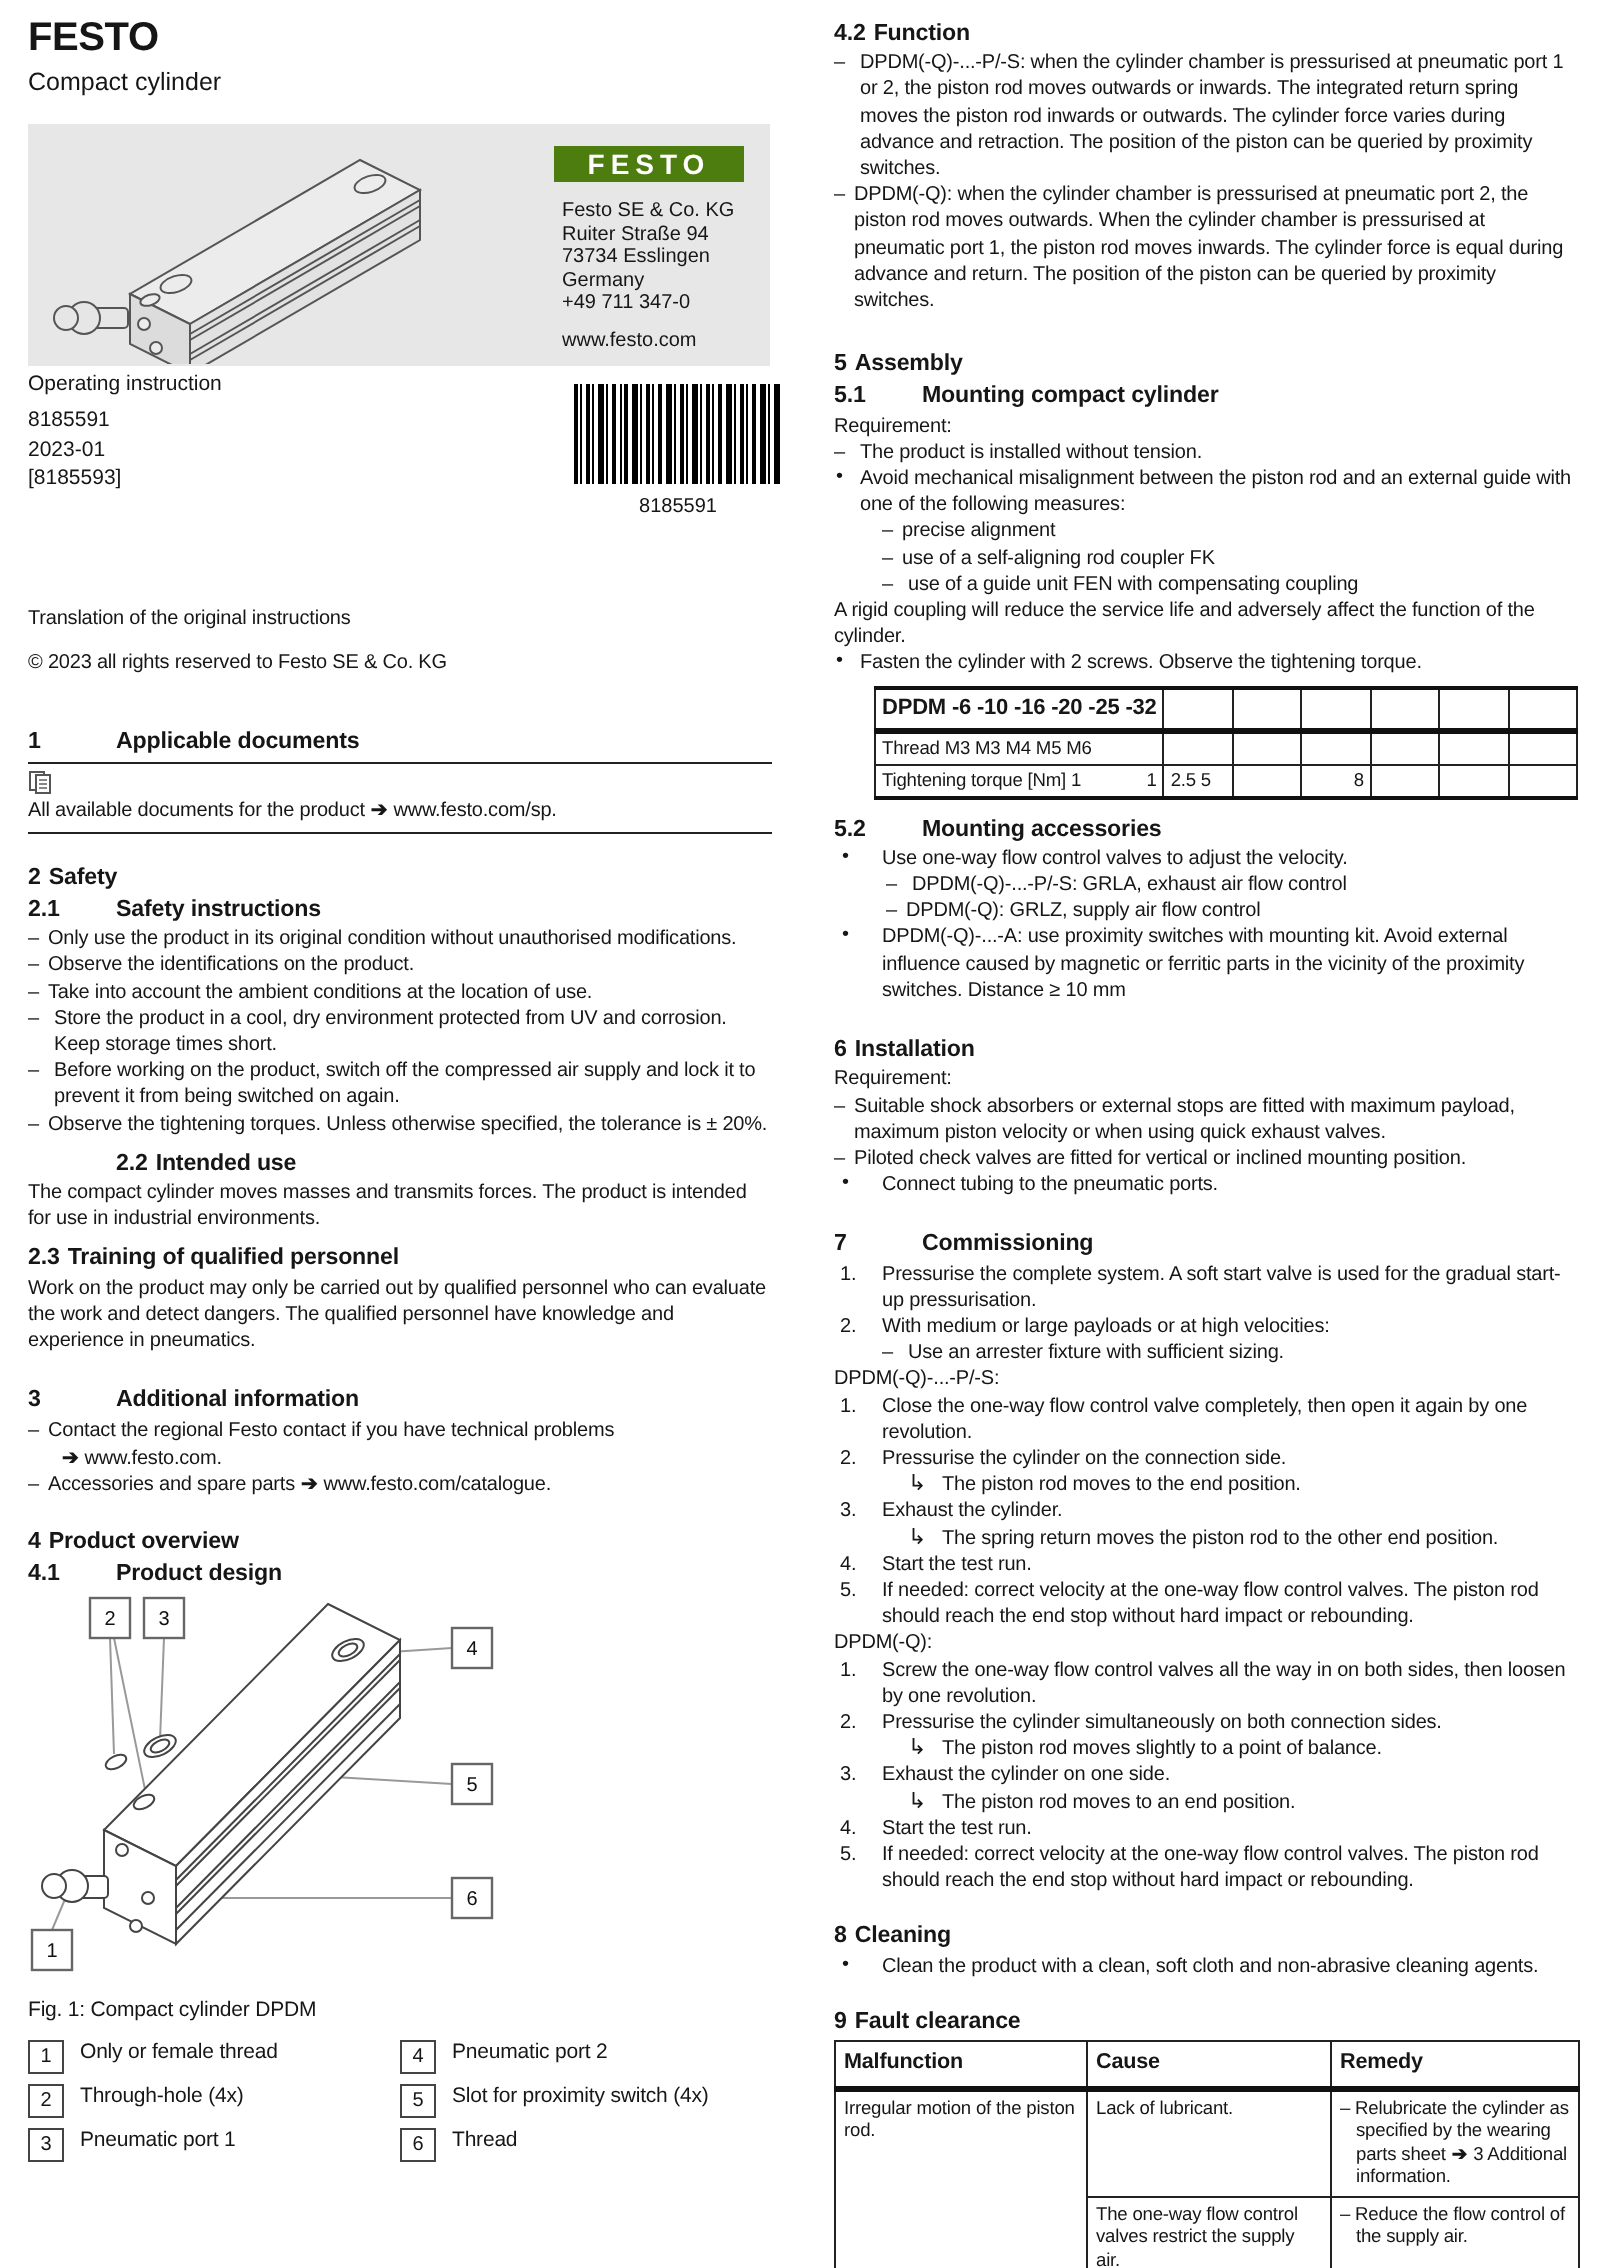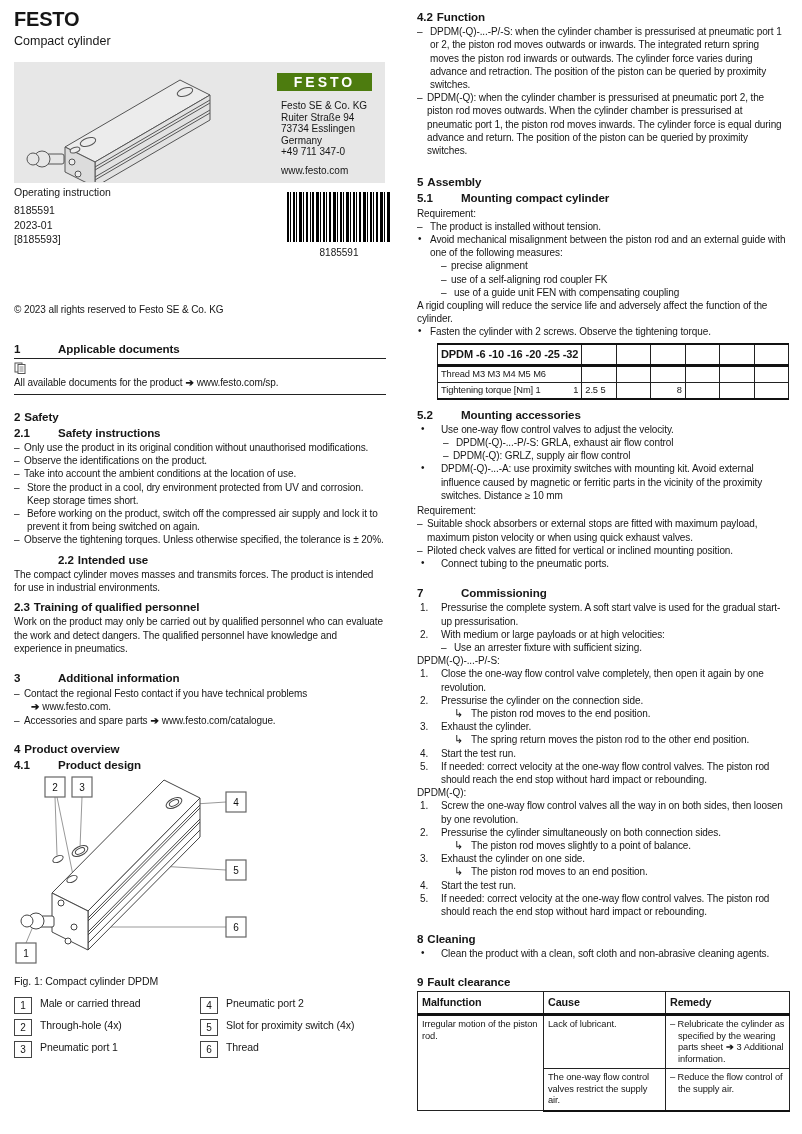--- a/index.html
+++ b/index.html
@@ -150,20 +150,21 @@
           <rect x="89" y="0" width="2" height="50"></rect>
         <rect x="93" y="0" width="3" height="50"></rect>
           <rect x="97" y="0" width="1" height="50"></rect>
         <rect x="100" y="0" width="3" height="50"></rect>
       </g>
     </svg>
     <div class="barcode-num">8185591</div>
   </div>
 
   <div class="col col-left">
+    <p class="mb9">Translation of the original instructions</p>
     <p>© 2023 all rights reserved to Festo SE &amp; Co. KG</p>
 
     <div class="h2" style="margin-top:26px;">
       <span class="hnum">1</span><span>Applicable documents</span>
     </div>
     <hr class="rule">
     <div class="docicon-row">
       <svg width="13" height="12" viewBox="0 0 13 12">
         <rect x="1" y="1" width="7" height="9" fill="#fff" stroke="#555"></rect>
         <rect x="4" y="2.5" width="7" height="9" fill="#fff" stroke="#555"></rect>
@@ -270,21 +271,21 @@
           <text x="222" y="155.5">6</text>
           <text x="12" y="181.5">1</text>
         </g>
       </svg>
     </div>
     <p class="fig-caption">Fig. 1:  Compact cylinder DPDM</p>
 
     <div class="legend">
       <div class="leg-item">
           <span class="leg-n">1</span>
-          <span>Male or carried thread</span>
+          <span>Only or female thread</span>
         </div>
       <div class="leg-item">
           <span class="leg-n">4</span>
           <span>Pneumatic port 2</span>
         </div>
       <div class="leg-item">
           <span class="leg-n">2</span>
           <span>Through-hole (4x)</span>
         </div>
       <div class="leg-item">
@@ -379,20 +380,23 @@
     </div>
     <div style="margin-top:2px;">
       <p class="bullet" style="padding-left:24px;"><span class="mk" style="left:4px;">•</span><span>Use one-way flow control valves to adjust the velocity.</span></p>
       <div style="margin-left:26px;">
         <p class="dash sp"><span class="mk">–</span><span>DPDM(-Q)-...-P/-S: GRLA, exhaust air flow control</span></p>
         <p class="dash"><span class="mk">–</span><span>DPDM(-Q): GRLZ, supply air flow control</span></p>
       </div>
       <p class="bullet" style="padding-left:24px;"><span class="mk" style="left:4px;">•</span><span>DPDM(-Q)-...-A: use proximity switches with mounting kit. Avoid external influence caused by magnetic or ferritic parts in the vicinity of the proximity switches. Distance ≥ 10 mm</span></p>
     </div>
 
+    <div class="h2" style="margin-top:16px;">
+      <span class="hnum-i">6</span><span>Installation</span>
+    </div>
     <p style="margin-top:2px;">Requirement:</p>
     <p class="dash"><span class="mk">–</span><span>Suitable shock absorbers or external stops are fitted with maximum payload, maximum piston velocity or when using quick exhaust valves.</span></p>
     <p class="dash"><span class="mk">–</span><span>Piloted check valves are fitted for vertical or inclined mounting position.</span></p>
     <p class="bullet" style="padding-left:24px;"><span class="mk" style="left:4px;">•</span><span>Connect tubing to the pneumatic ports.</span></p>
 
     <div class="h2" style="margin-top:16px;">
       <span class="hnum">7</span><span>Commissioning</span>
     </div>
     <ol class="steps" style="margin-top:2px;">
       <li><span>Pressurise the complete system. A soft start valve is used for the gradual start-up pressurisation.</span></li>

